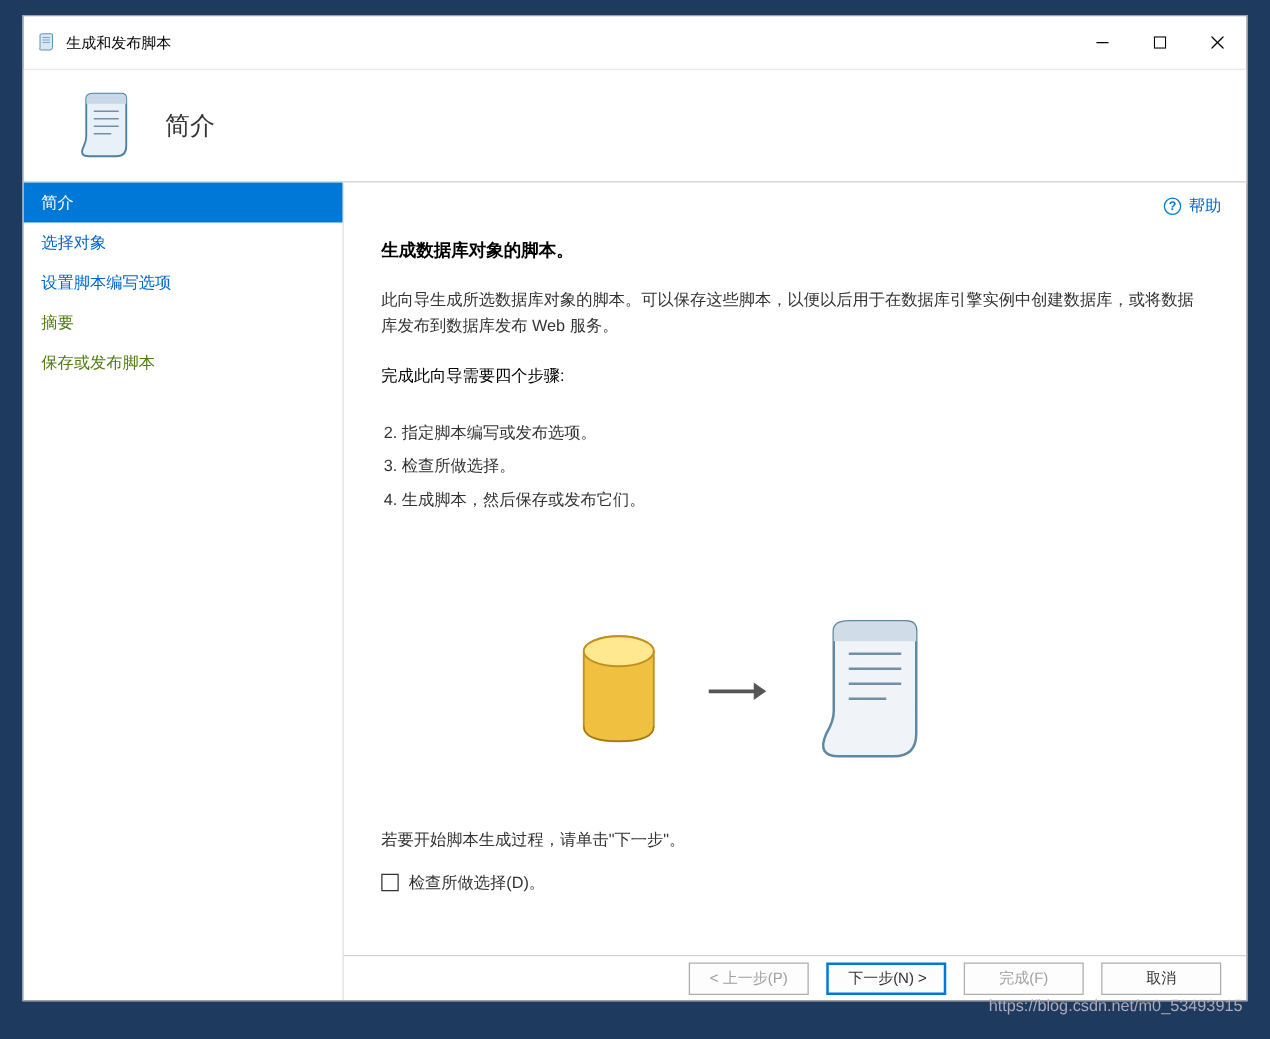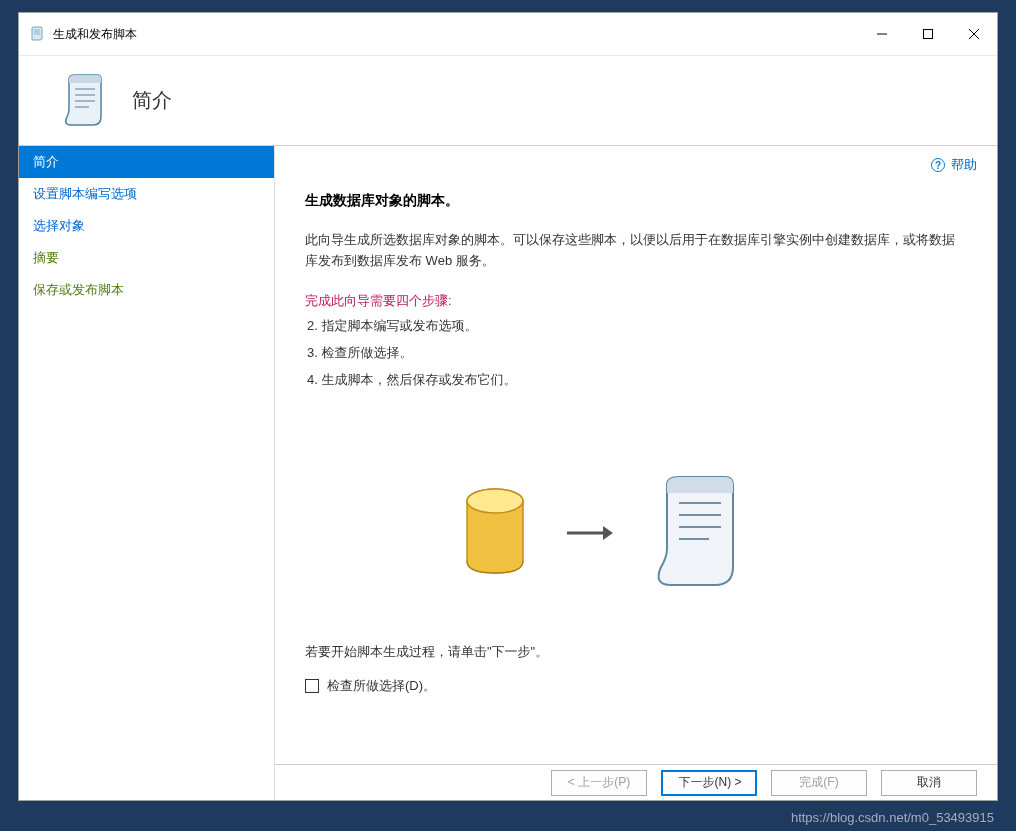--- a/index.html
+++ b/index.html
@@ -140,22 +140,22 @@
       margin-bottom: 20px;
     }
     .description {
       font-size: 13px;
       color: #333;
       line-height: 1.6;
       margin-bottom: 20px;
     }
     .steps-intro {
       font-size: 13px;
-      color: #be185d;
-      margin-bottom: 2px;
+      color: #000000;
+      margin-bottom: 22px;
     }
     .steps-list {
       list-style: none;
     }
     .steps-list li {
       font-size: 13px;
       color: #333;
       line-height: 2.1;
       padding-left: 2px;
     }
@@ -215,21 +215,21 @@
     .wizard-btn.disabled {
       color: #a0a0a0;
       cursor: default;
     }
     .wizard-btn.primary {
       border: 2px solid #0078d7;
       padding-left: 12px;
     }
     .watermark {
       position: absolute;
-      bottom: 6px;
+      bottom: 19px;
       right: 22px;
       color: #aab;
       font-size: 13px;
       font-family: Arial, sans-serif;
     }
   </style>
 </head>
 <body>
 
 <div class="window">
@@ -273,22 +273,22 @@
       <line x1="16" y1="28" x2="36" y2="28" stroke="#7090a8" stroke-width="1.2"></line>
       <line x1="16" y1="34" x2="30" y2="34" stroke="#7090a8" stroke-width="1.2"></line>
     </svg>
     <div class="header-title">简介</div>
   </div>
 
   <div class="content-area">
 
     <div class="sidebar">
       <div class="sidebar-item active">简介</div>
+      <div class="sidebar-item link">选择对象</div>
       <div class="sidebar-item link">设置脚本编写选项</div>
-      <div class="sidebar-item link">选择对象</div>
       <div class="sidebar-item plain">摘要</div>
       <div class="sidebar-item plain">保存或发布脚本</div>
     </div>
 
     <div class="main-panel">
 
       <div class="help-link">
         <div class="help-icon">?</div>
         <span>帮助</span>
       </div>

